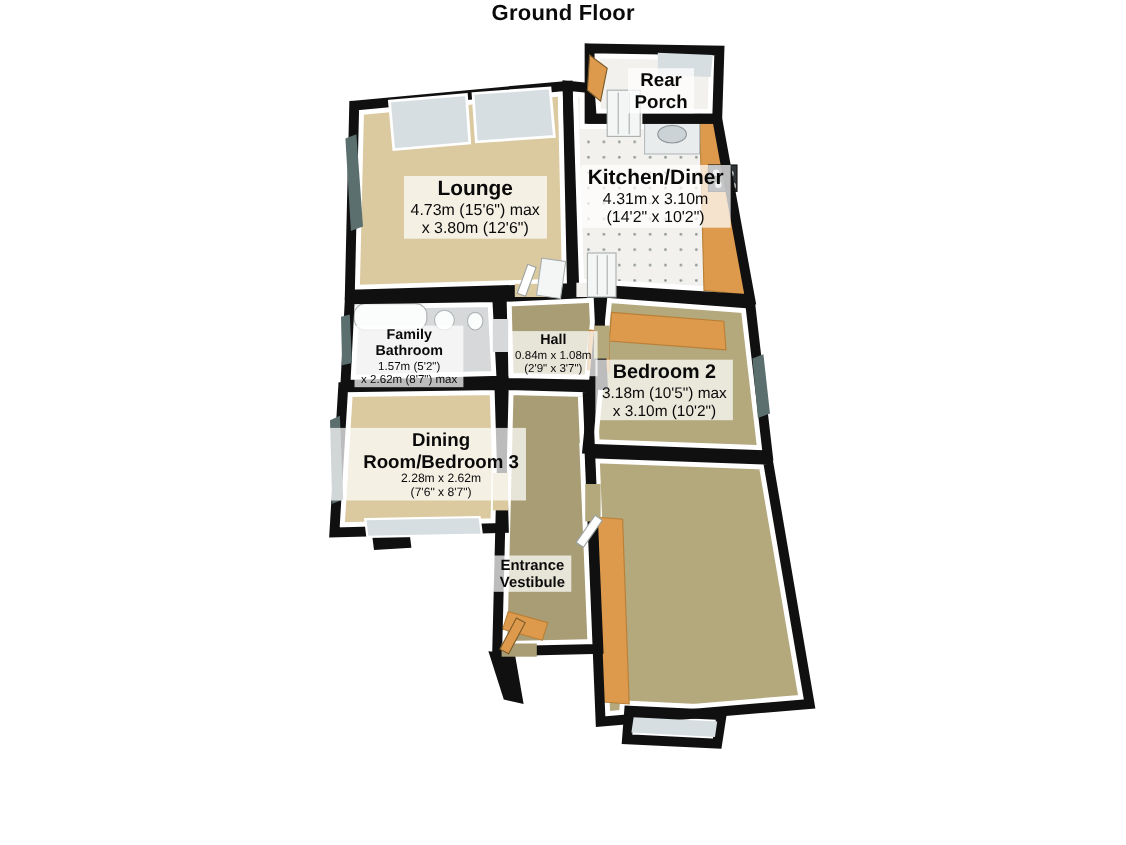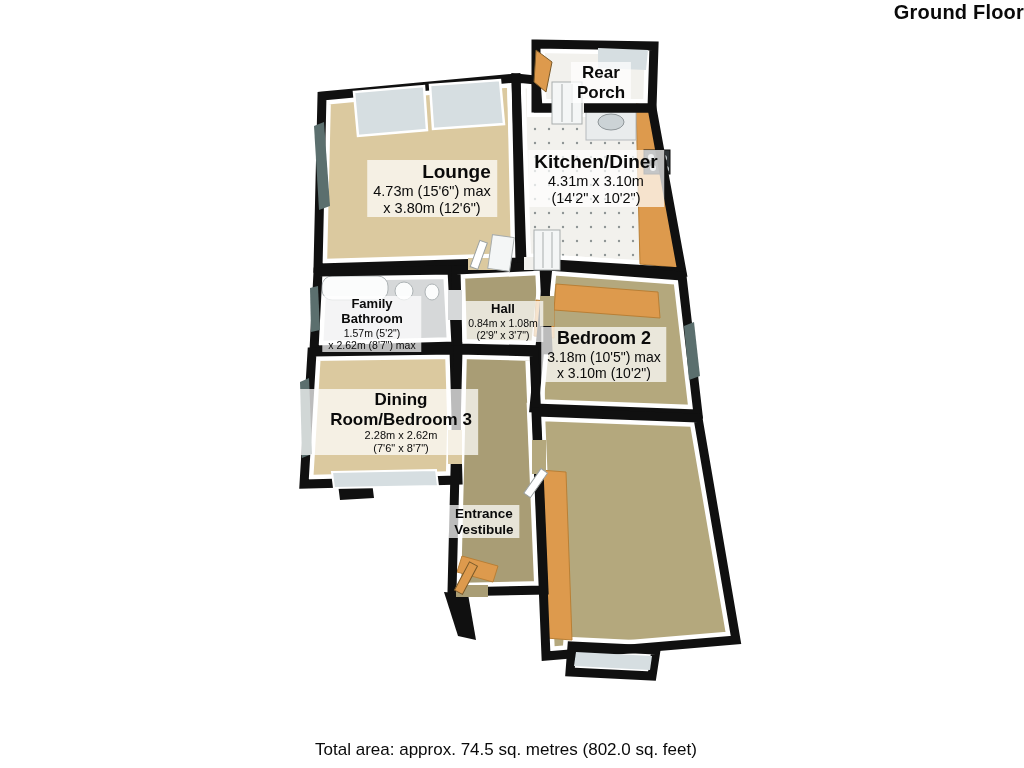--- a/index.html
+++ b/index.html
@@ -1,28 +1,28 @@
 <!DOCTYPE html>
 <html><head>
 <meta charset="utf-8">
 <style>
   html,body{margin:0;padding:0;background:#ffffff;}
   body{width:1024px;height:768px;overflow:hidden;position:relative;
        font-family:"Liberation Sans", sans-serif;color:#0a0a0a;}
   .page{position:absolute;inset:0;}
-  .plan-header{position:absolute;top:0;left:0;width:1024px;text-align:right;z-index:5;}
+  .plan-header{position:absolute;top:0;left:0;width:1024px;text-align:center;z-index:5;}
   .plan-title{font-size:20px;font-weight:bold;letter-spacing:.2px;margin-top:1px;}
   .plan-subtitle{font-size:12px;margin-top:1px;}
   .plan-footer{position:absolute;bottom:8px;left:0;width:1012px;text-align:center;font-size:17px;z-index:5;}
   .plan-canvas{position:absolute;inset:0;}
   .plan-canvas svg{position:absolute;inset:0;}
   .room-label{position:absolute;transform:translateX(-50%);background:rgba(255,255,255,.72);
       text-align:center;padding:1px 6px;white-space:nowrap;line-height:1.15;z-index:4;}
   .rname{font-weight:bold;}
-  .lbl-lg .rname{font-size:19px;text-align:right;}  .lbl-lg .rdim{font-size:14.5px;}
+  .lbl-lg .rname{font-size:19px;}  .lbl-lg .rdim{font-size:14.5px;}
   .lbl-bed .rname{font-size:18px;} .lbl-bed .rdim{font-size:14px;}
   .lbl-md .rname{font-size:17px;}  .lbl-md .rdim{font-size:11px;}
   .lbl-sm .rname{font-size:13px;}  .lbl-sm .rdim{font-size:10.5px;}
   .lbl-vest .rname{font-size:13.5px;}
 </style>
 </head>
 <body>
 
 <div class="page">
 
@@ -178,15 +178,14 @@
     <div class="rdim">2.28m x 2.62m</div>
     <div class="rdim">(7'6" x 8'7")</div>
   </div>
 
   <div class="room-label lbl-vest" style="left:484px;top:505px;">
     <div class="rname">Entrance</div>
     <div class="rname">Vestibule</div>
   </div>
 
 
-  <div class="plan-footer">Total area: approx. 74.5 sq. metres (802.0 sq. feet)</div>
 
 </div>
 
 </body></html>

